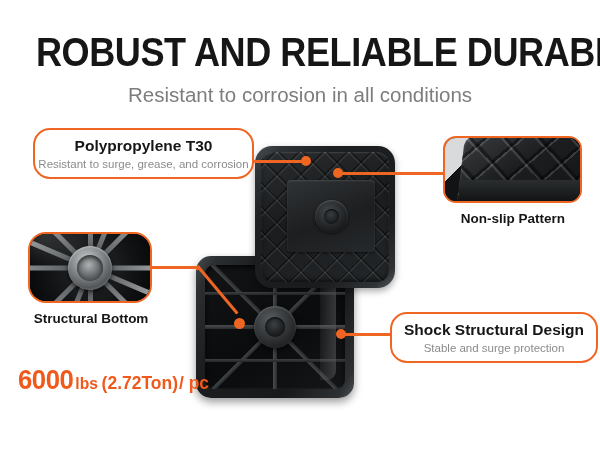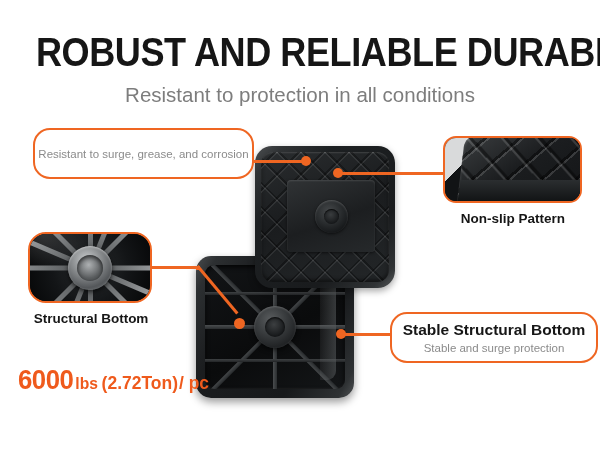--- a/index.html
+++ b/index.html
@@ -202,21 +202,21 @@
     position:absolute;left:-10%;top:-20%;width:60%;height:70%;
     background:radial-gradient(ellipse at 35% 30%,rgba(255,255,255,.16),rgba(255,255,255,0) 70%);
   }
 </style>
 </head>
 <body>
 
 <div class="stage">
 
   <div class="title">ROBUST AND RELIABLE DURABILITY</div>
-  <div class="subtitle">Resistant to protection in all conditions</div>
+  <div class="subtitle">Resistant to corrosion in all conditions</div>
 
   <div id="pad-bottom">
     <div class="shell"></div>
     <div class="cavity">
       <div class="rib rib-d1"></div>
       <div class="rib rib-d2"></div>
       <div class="rib rib-h"></div>
       <div class="rib rib-v"></div>
       <div class="rib rib-bandT"></div>
       <div class="rib rib-bandB"></div>
@@ -242,25 +242,26 @@
 
   <div class="conn" style="left:150px;top:266px;width:50px;height:3px;"></div>
   <div class="conn" style="left:196px;top:266px;width:3px;height:4px;"></div>
   <div class="conn" style="left:196px;top:266px;width:3px;height:62px;transform:rotate(-40deg);transform-origin:top center;"></div>
   <div class="dot" style="left:234px;top:318px;width:11px;height:11px;"></div>
 
   <div class="conn" style="left:340px;top:333px;width:52px;height:3px;"></div>
   <div class="dot" style="left:336px;top:329px;width:10px;height:10px;"></div>
 
   <div class="callout" id="callout-material">
+    <div class="c-title">Polypropylene T30</div>
     <div class="c-sub">Resistant to surge, grease, and corrosion</div>
   </div>
 
   <div class="callout" id="callout-stable">
-    <div class="c-title">Stable Structural Bottom</div>
+    <div class="c-title">Shock Structural Design</div>
     <div class="c-sub">Stable and surge protection</div>
   </div>
 
   <div class="inset" id="inset-pattern">
     <div class="art-pattern">
       <div class="blk">
         <div class="hatch2"></div>
       </div>
       <div class="edge"></div>
     </div>

